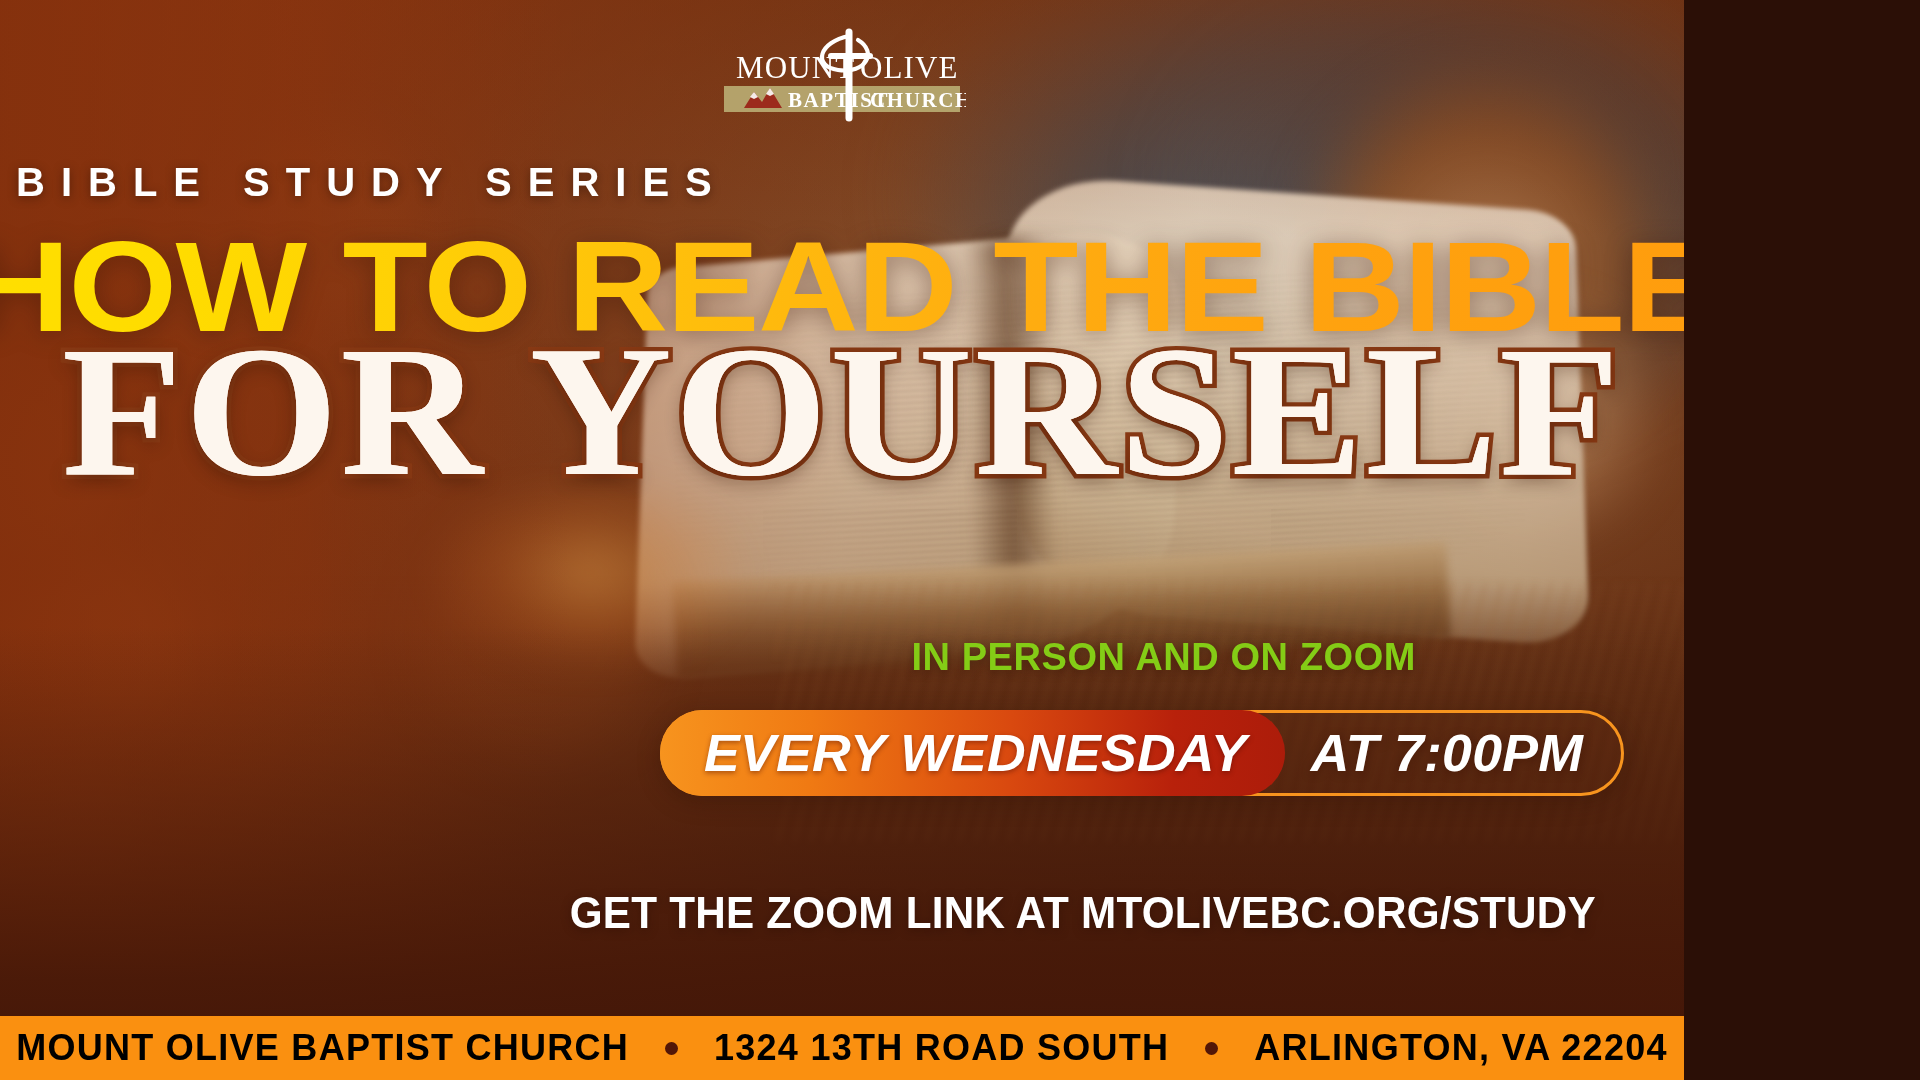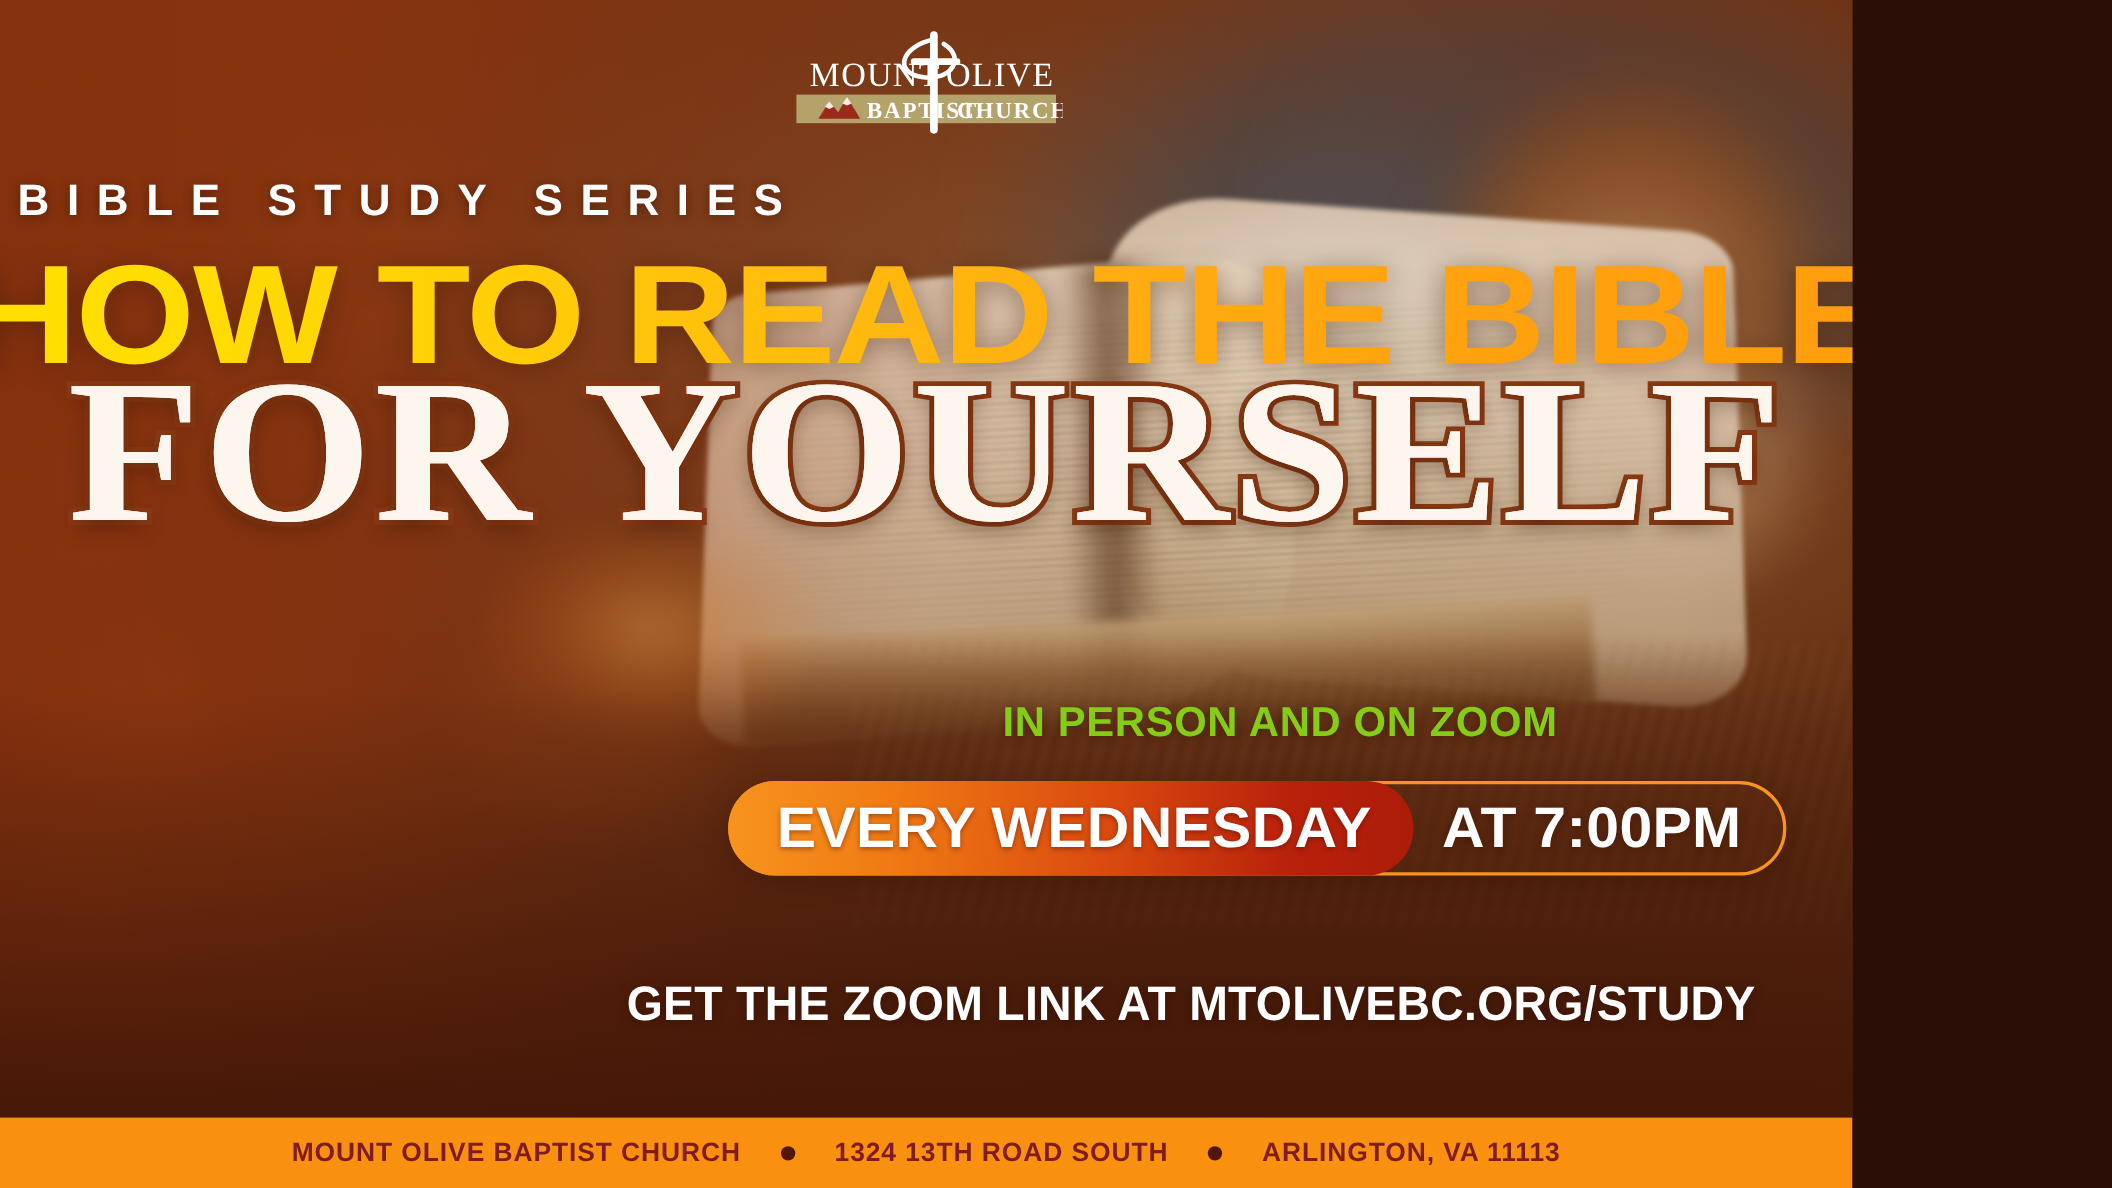--- a/index.html
+++ b/index.html
@@ -246,20 +246,21 @@
   
   .pill-outer {
     position:absolute; right:60px; top:710px;
     height:86px;
     padding:0 0 0 0;
     border:3px solid #f7941e;
     border-radius:999px;
     display:flex; align-items:center;
     background:rgba(108,44,18,.18);
     box-shadow:0 6px 22px rgba(50,18,4,.38);
+    font-style:italic;
   }
   .pill-inner {
     height:86px;
     margin:-3px 0 -3px -3px;
     padding:0 46px 0 52px;
     display:flex; align-items:center;
     border-radius:999px;
     background:linear-gradient(92deg, #f7941e 0%, #f07a13 24%, #d9490f 56%, #b8210b 82%, #ac1c0a 100%);
   }
   .pill-day {
@@ -299,23 +300,23 @@
   .footer {
     position:absolute; left:0; right:0; bottom:0;
     height:64px;
     background:#fa9010;
     display:flex; align-items:center; justify-content:center;
     gap:0;
   }
   .footer-item {
     font-family:"Liberation Sans", sans-serif;
     font-weight:700;
-    font-size:24px;
+    font-size:36px;
     letter-spacing:.035em;
-    color:#7f1d1d;
+    color:#000000;
     white-space:nowrap;
   }
   .footer-dot {
     width:13px; height:13px;
     border-radius:50%;
     background:#521607;
     margin:0 36px;
     flex:0 0 auto;
   }
 </style>
@@ -398,17 +399,17 @@
       <span class="pill-time">AT 7:00PM</span>
     </div>
 
     <div class="cta">GET THE ZOOM LINK AT MTOLIVEBC.ORG/STUDY</div>
 
     <div class="footer">
       <span class="footer-item">MOUNT OLIVE BAPTIST CHURCH</span>
       <span class="footer-dot"></span>
       <span class="footer-item">1324 13TH ROAD SOUTH</span>
       <span class="footer-dot"></span>
-      <span class="footer-item">ARLINGTON, VA 11113</span>
+      <span class="footer-item">ARLINGTON, VA 22204</span>
     </div>
 
   </div>
 </div>
 
 </body></html>

